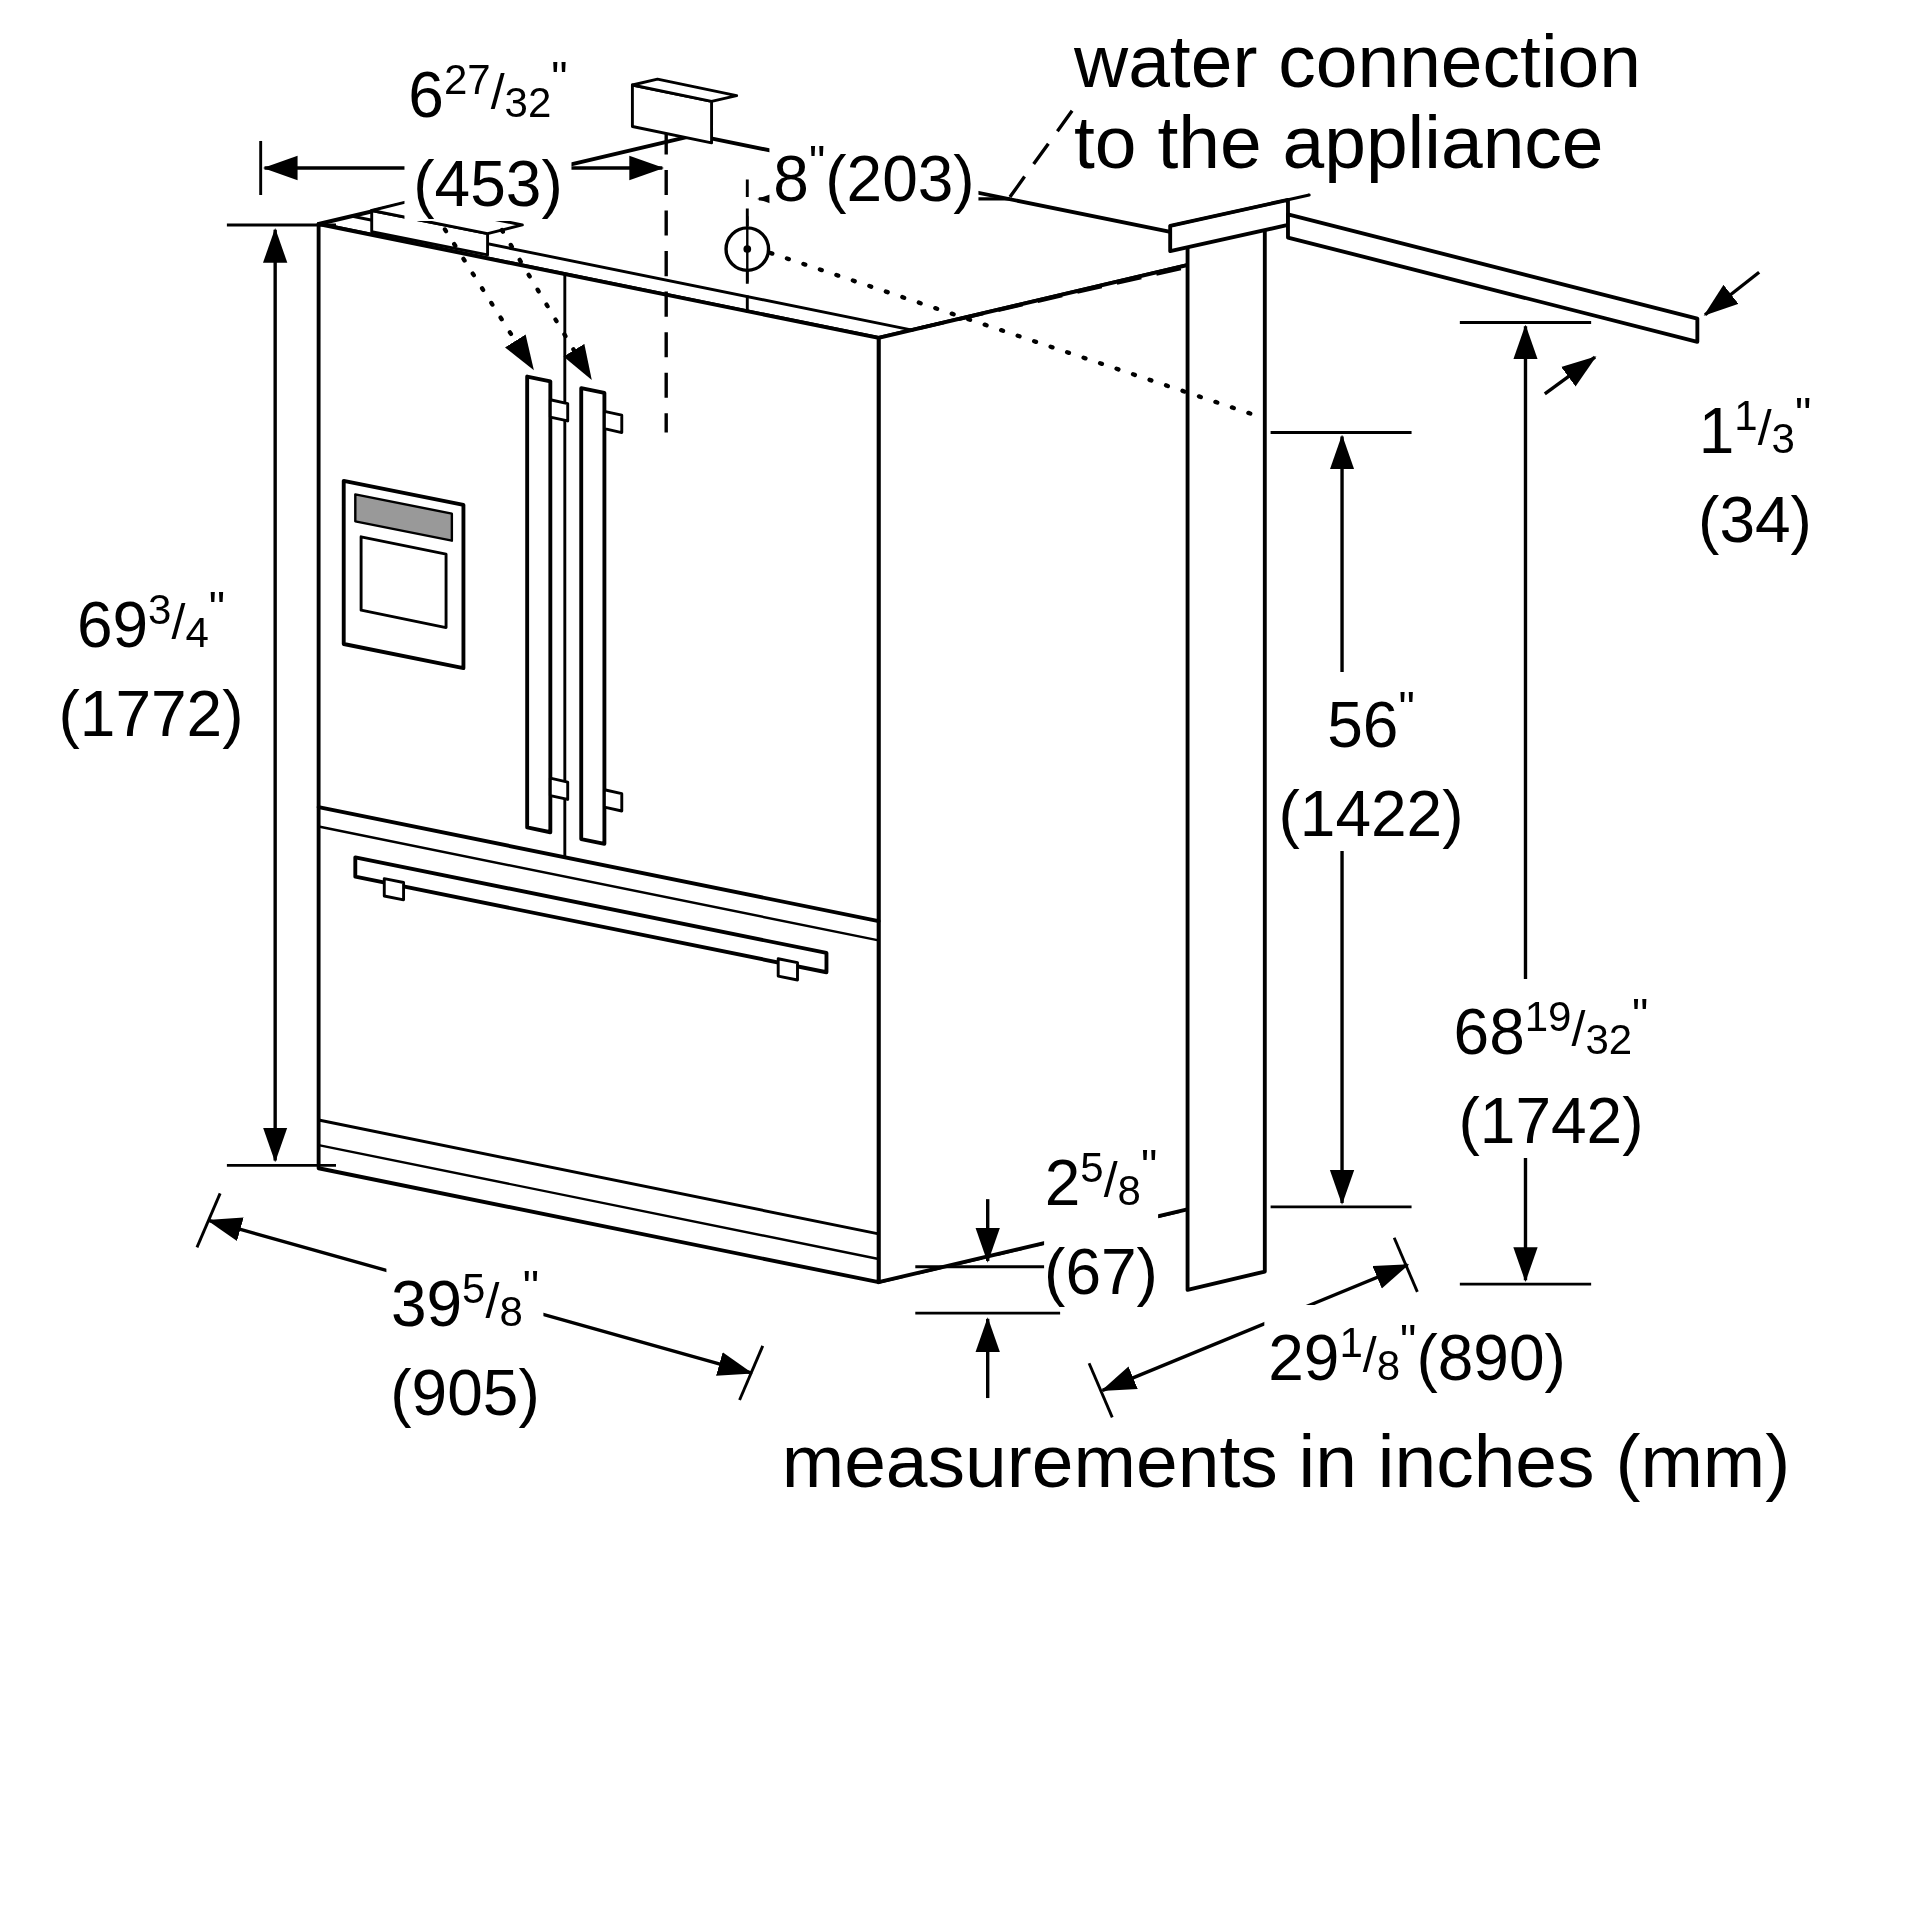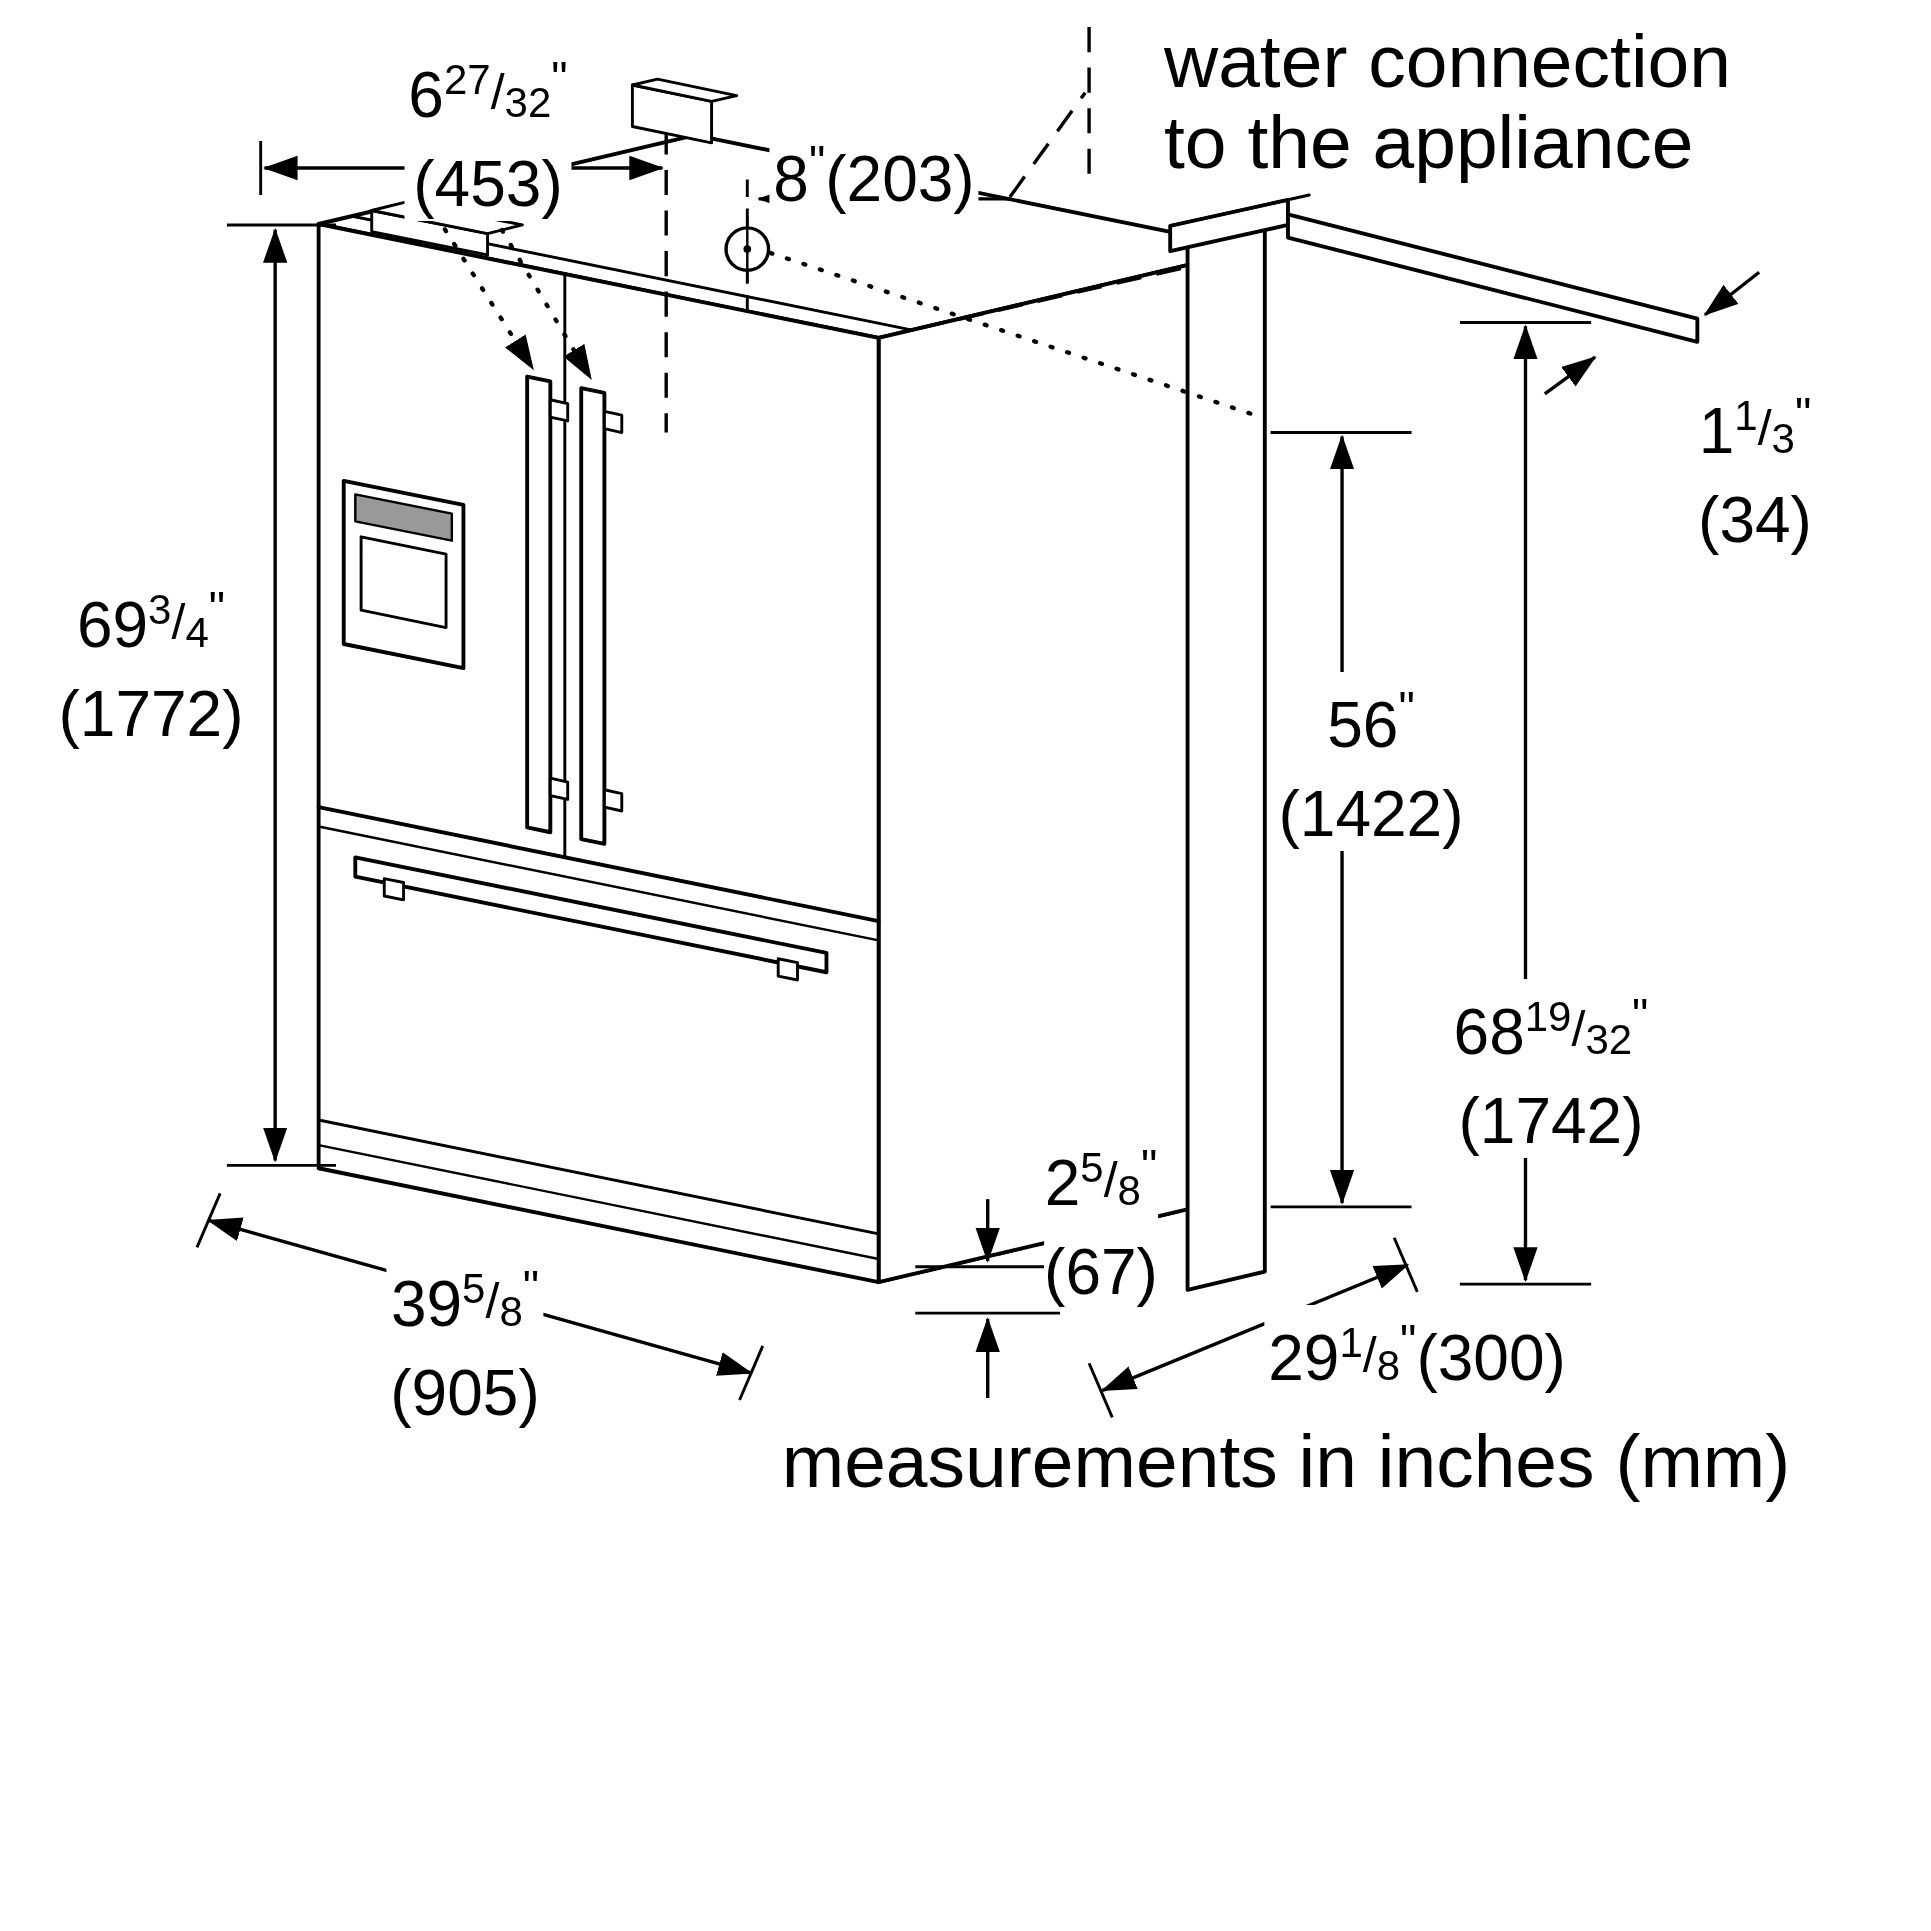--- a/index.html
+++ b/index.html
@@ -128,21 +128,21 @@
 
     <line x1="1142" y1="1440" x2="1458" y2="1310" marker-start="url(#arrow)" marker-end="url(#arrow)"></line>
     <line x1="1128" y1="1412" x2="1152" y2="1468" stroke-width="3"></line>
     <line x1="1444" y1="1282" x2="1468" y2="1338" stroke-width="3"></line>
 
     <line x1="1822" y1="282" x2="1766" y2="326" marker-end="url(#arrow)"></line>
     <line x1="1600" y1="408" x2="1652" y2="370" marker-end="url(#arrow)"></line>
   </g>
 </svg>
 
-<div class="note" style="left:1164px;top:21px">
+<div class="note" style="left:1074px;top:21px">
   <div>water connection</div>
   <div>to the appliance</div>
 </div>
 
 <div class="lab" style="left:488px;top:42px">
   <div><span class="whole">6</span><span class="num">27</span><span class="sep">/</span><span class="den">32</span><span class="unit">"</span></div>
   <span class="mm2">(453)</span>
 </div>
 
 <div class="lab" style="left:874px;top:126px">
@@ -173,19 +173,19 @@
   <div><span class="whole">2</span><span class="num">5</span><span class="sep">/</span><span class="den">8</span><span class="unit">"</span></div>
   <span class="mm2">(67)</span>
 </div>
 
 <div class="lab" style="left:465px;top:1251px">
   <div><span class="whole">39</span><span class="num">5</span><span class="sep">/</span><span class="den">8</span><span class="unit">"</span></div>
   <span class="mm2">(905)</span>
 </div>
 
 <div class="lab" style="left:1417px;top:1305px">
-  <div><span class="whole">29</span><span class="num">1</span><span class="sep">/</span><span class="den">8</span><span class="unit">"</span><span class="mmi">(300)</span></div>
+  <div><span class="whole">29</span><span class="num">1</span><span class="sep">/</span><span class="den">8</span><span class="unit">"</span><span class="mmi">(890)</span></div>
 </div>
 
 <div class="note center" style="left:1286px;top:1421px">measurements in inches (mm)</div>
 
 </div>
 
 
 </body></html>

